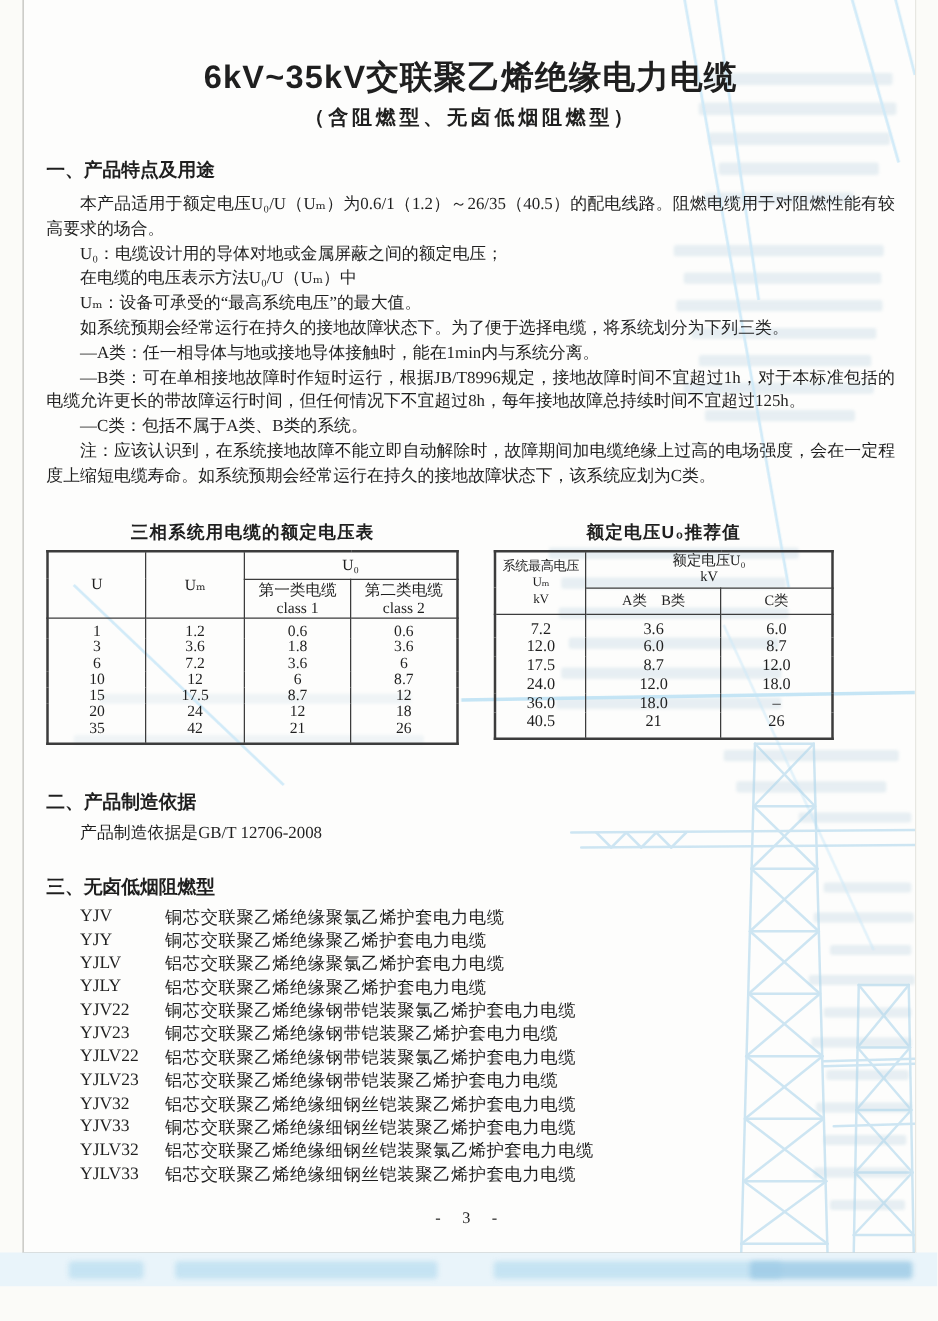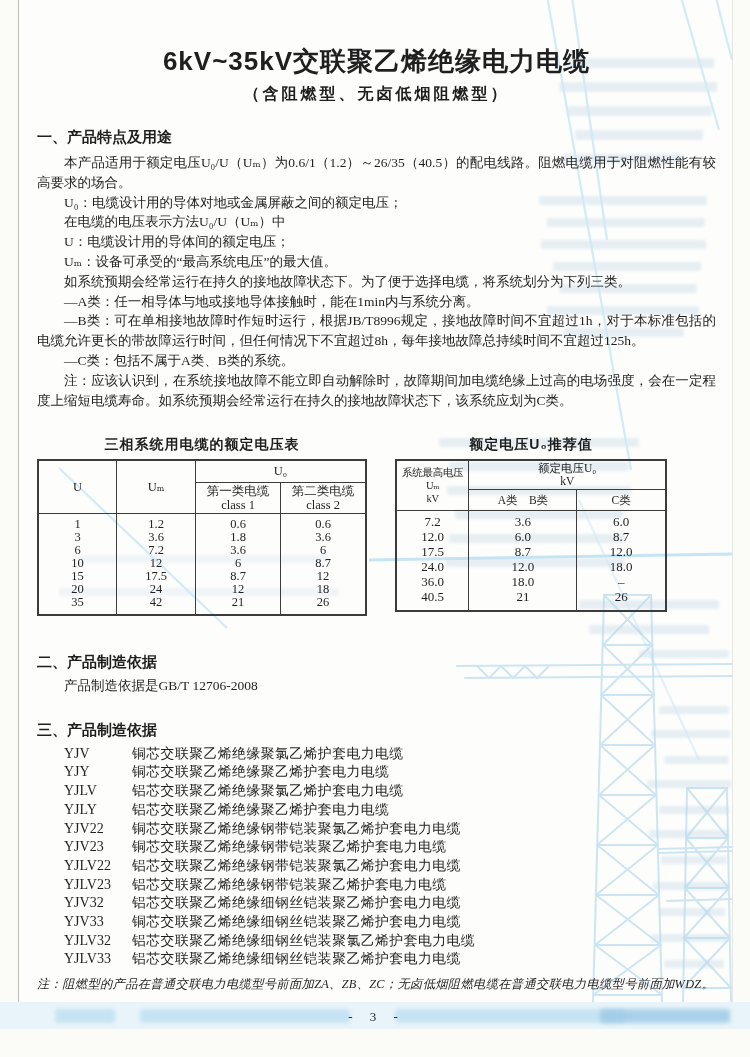--- a/index.html
+++ b/index.html
@@ -200,21 +200,20 @@
 
     <div class="title">6kV~35kV交联聚乙烯绝缘电力电缆</div>
     <div class="subtitle">（含阻燃型、无卤低烟阻燃型）</div>
 
     <div class="s-head first">一、产品特点及用途</div>
     <div class="paras">
 
     <p>本产品适用于额定电压U₀/U（Uₘ）为0.6/1（1.2）～26/35（40.5）的配电线路。阻燃电缆用于对阻燃性能有较高要求的场合。</p>
         <p>U₀：电缆设计用的导体对地或金属屏蔽之间的额定电压；</p>
         <p>在电缆的电压表示方法U₀/U（Uₘ）中</p>
-        <p>U：电缆设计用的导体间的额定电压；</p>
         <p>Uₘ：设备可承受的“最高系统电压”的最大值。</p>
         <p>如系统预期会经常运行在持久的接地故障状态下。为了便于选择电缆，将系统划分为下列三类。</p>
         <p>—A类：任一相导体与地或接地导体接触时，能在1min内与系统分离。</p>
         <p>—B类：可在单相接地故障时作短时运行，根据JB/T8996规定，接地故障时间不宜超过1h，对于本标准包括的电缆允许更长的带故障运行时间，但任何情况下不宜超过8h，每年接地故障总持续时间不宜超过125h。</p>
         <p>—C类：包括不属于A类、B类的系统。</p>
         <p>注：应该认识到，在系统接地故障不能立即自动解除时，故障期间加电缆绝缘上过高的电场强度，会在一定程度上缩短电缆寿命。如系统预期会经常运行在持久的接地故障状态下，该系统应划为C类。</p>
       </div>
 
     <div class="tables">
       <div class="tblock-l">
@@ -351,21 +350,21 @@
         </table>
       </div>
     </div>
 
     <div class="sec2">
       <div class="s-head">二、产品制造依据</div>
       <div class="sec-body">产品制造依据是GB/T 12706-2008</div>
     </div>
 
     <div class="sec3">
-      <div class="s-head">三、产品制造依据</div>
+      <div class="s-head">三、无卤低烟阻燃型</div>
       <div class="models">
 
       <div class="model">
           <span class="code">YJV</span>
           <span class="name">铜芯交联聚乙烯绝缘聚氯乙烯护套电力电缆</span>
         </div>
           <div class="model">
           <span class="code">YJY</span>
           <span class="name">铜芯交联聚乙烯绝缘聚乙烯护套电力电缆</span>
         </div>
@@ -405,21 +404,20 @@
           <span class="code">YJLV32</span>
           <span class="name">铝芯交联聚乙烯绝缘细钢丝铠装聚氯乙烯护套电力电缆</span>
         </div>
           <div class="model">
           <span class="code">YJLV33</span>
           <span class="name">铝芯交联聚乙烯绝缘细钢丝铠装聚乙烯护套电力电缆</span>
         </div>
         </div>
     </div>
 
-    <div class="footnote">注：阻燃型的产品在普通交联电力电缆型号前面加ZA、ZB、ZC；无卤低烟阻燃电缆在普通交联电力电缆型号前面加WDZ。</div>
     <div class="pageno">- 3 -</div>
 
   </div>
 </div>
 
 <div class="strip">
   <div class="blob" style="left:55px;width:60px"></div>
   <div class="blob" style="left:140px;width:210px"></div>
   <div class="blob" style="left:395px;width:230px"></div>
   <div class="blob" style="left:600px;width:130px;background:#9ecbe6"></div>

